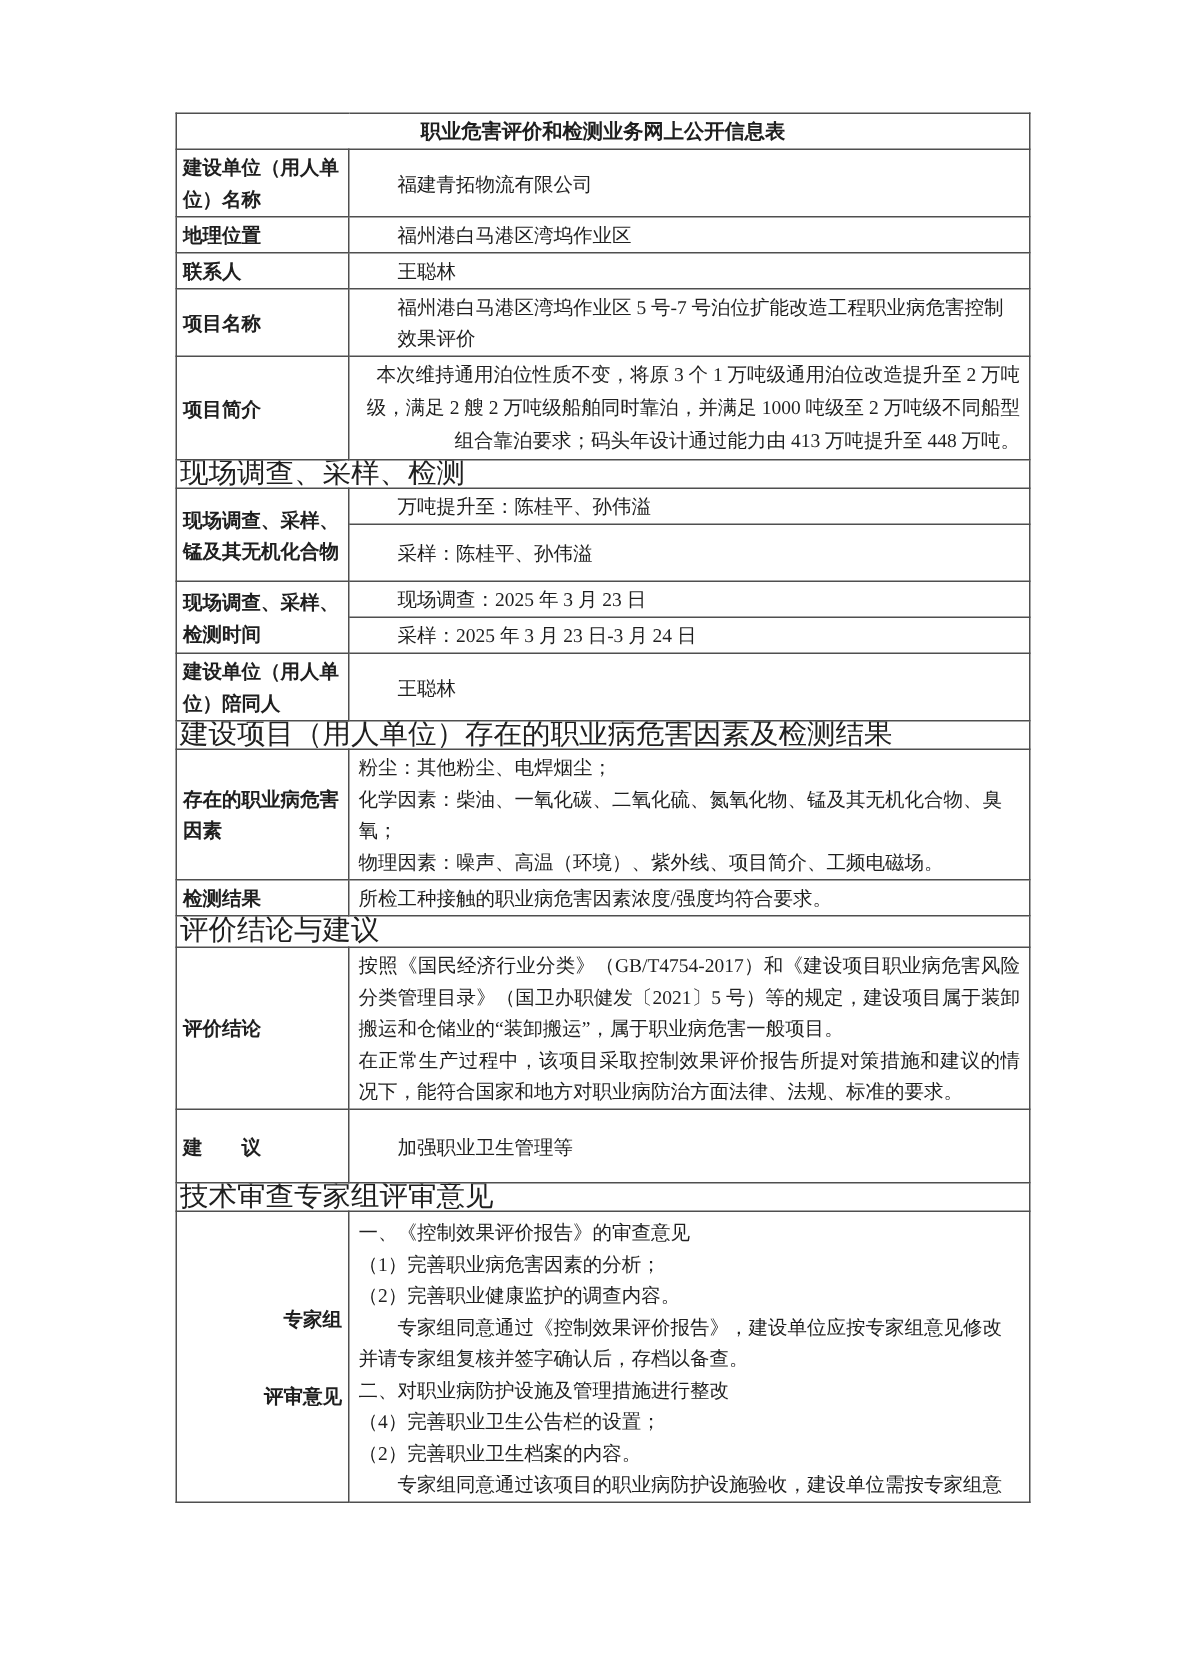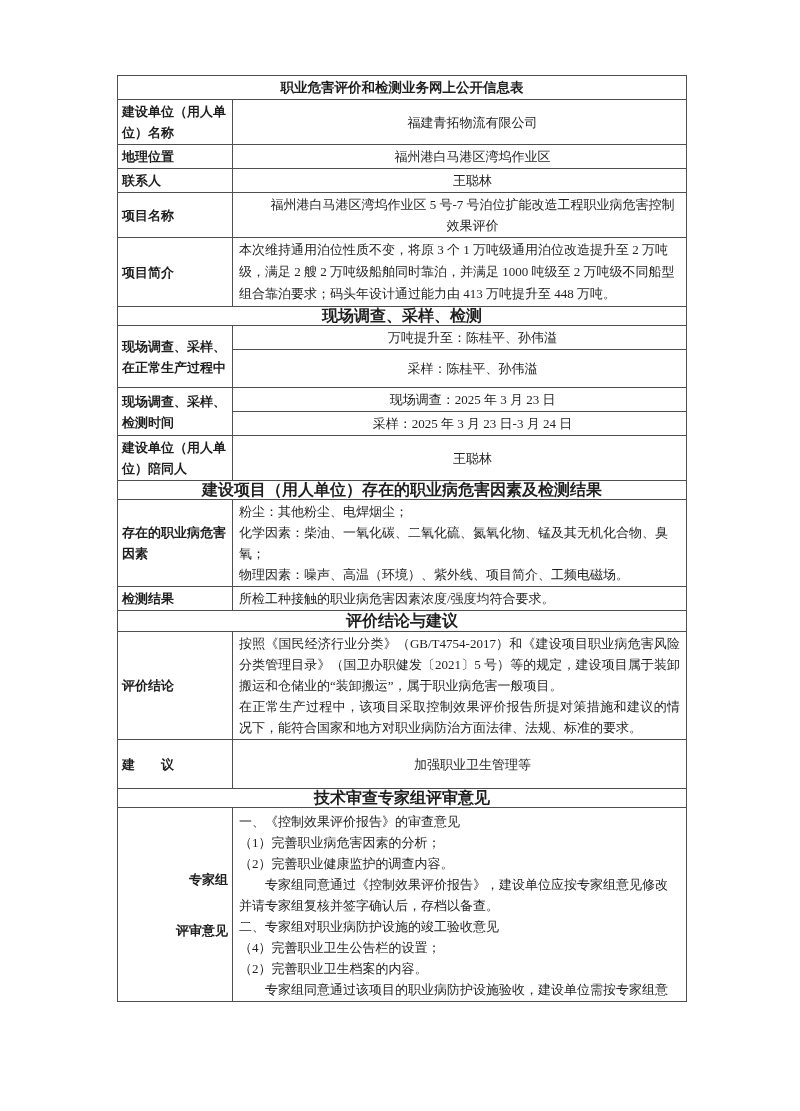--- a/index.html
+++ b/index.html
@@ -18,25 +18,25 @@
     font-size:13px;line-height:21px;
     padding:1px 6px;
     vertical-align:middle;
     overflow:hidden;
     word-break:break-all;
     margin-left:16px;
   }
   col.c1{width:115px;}
   col.c2{width:454px;}
   .title-cell{font-weight:bold;text-align:center;font-size:13.5px;line-height:20px;}
-  .section-cell{font-weight:bold;text-align:center;font-size:16px;line-height:16px;padding:1px 2px;}
+  .section-cell{font-weight:normal;font-size:19px;line-height:16px;padding:1px 2px;}
   .lbl{font-weight:bold;text-align:left;padding:1px 4px;}
-  .center{text-align:center;padding-left:32px;}
+  .center{text-align:left;padding-left:32px;}
   .left{text-align:left;}
-  .intro{line-height:22px;text-align:left;}
+  .intro{line-height:22px;text-align:right;}
   .just{text-align:justify;}
   .indent{text-indent:2em;}
   .expert-lbl{font-weight:bold;text-align:right;padding:1px 4px;}
   .expert-lbl .gap{display:block;height:30px;}
   .bold-line{font-weight:normal;}
 </style>
 </head>
 <body>
 
 <div class="page">
@@ -75,21 +75,21 @@
     <tr style="height:67px;">
       <td class="lbl">项目简介</td>
       <td class="intro">本次维持通用泊位性质不变，将原 3 个 1 万吨级通用泊位改造提升至 2 万吨级，满足 2 艘 2 万吨级船舶同时靠泊，并满足 1000 吨级至 2 万吨级不同船型组合靠泊要求；码头年设计通过能力由 413 万吨提升至 448 万吨。</td>
     </tr>
 
     <tr style="height:18px;">
       <td colspan="2" class="section-cell">现场调查、采样、检测</td>
     </tr>
 
     <tr style="height:22px;">
-      <td rowspan="2" class="lbl">现场调查、采样、在正常生产过程中</td>
+      <td rowspan="2" class="lbl">现场调查、采样、锰及其无机化合物</td>
       <td class="center">万吨提升至：陈桂平、孙伟溢</td>
     </tr>
     <tr style="height:38px;">
       <td class="center">采样：陈桂平、孙伟溢</td>
     </tr>
 
     <tr style="height:22px;">
       <td rowspan="2" class="lbl">现场调查、采样、检测时间</td>
       <td class="center">现场调查：2025 年 3 月 23 日</td>
     </tr>
@@ -145,21 +145,21 @@
       <td class="expert-lbl">
         <span>专家组</span>
         <span class="gap"></span>
         <span>评审意见</span>
       </td>
       <td class="left" style="vertical-align:top;padding-top:3px;">
         <div class="bold-line">一、《控制效果评价报告》的审查意见</div>
         <div>（1）完善职业病危害因素的分析；</div>
         <div>（2）完善职业健康监护的调查内容。</div>
         <div class="indent">专家组同意通过《控制效果评价报告》，建设单位应按专家组意见修改并请专家组复核并签字确认后，存档以备查。</div>
-        <div class="bold-line">二、专家组对职业病防护设施的竣工验收意见</div>
+        <div class="bold-line">二、对职业病防护设施及管理措施进行整改</div>
         <div>（4）完善职业卫生公告栏的设置；</div>
         <div>（2）完善职业卫生档案的内容。</div>
         <div class="indent">专家组同意通过该项目的职业病防护设施验收，建设单位需按专家组意</div>
       </td>
     </tr>
   </tbody>
     </table>
 
 
 </div>

